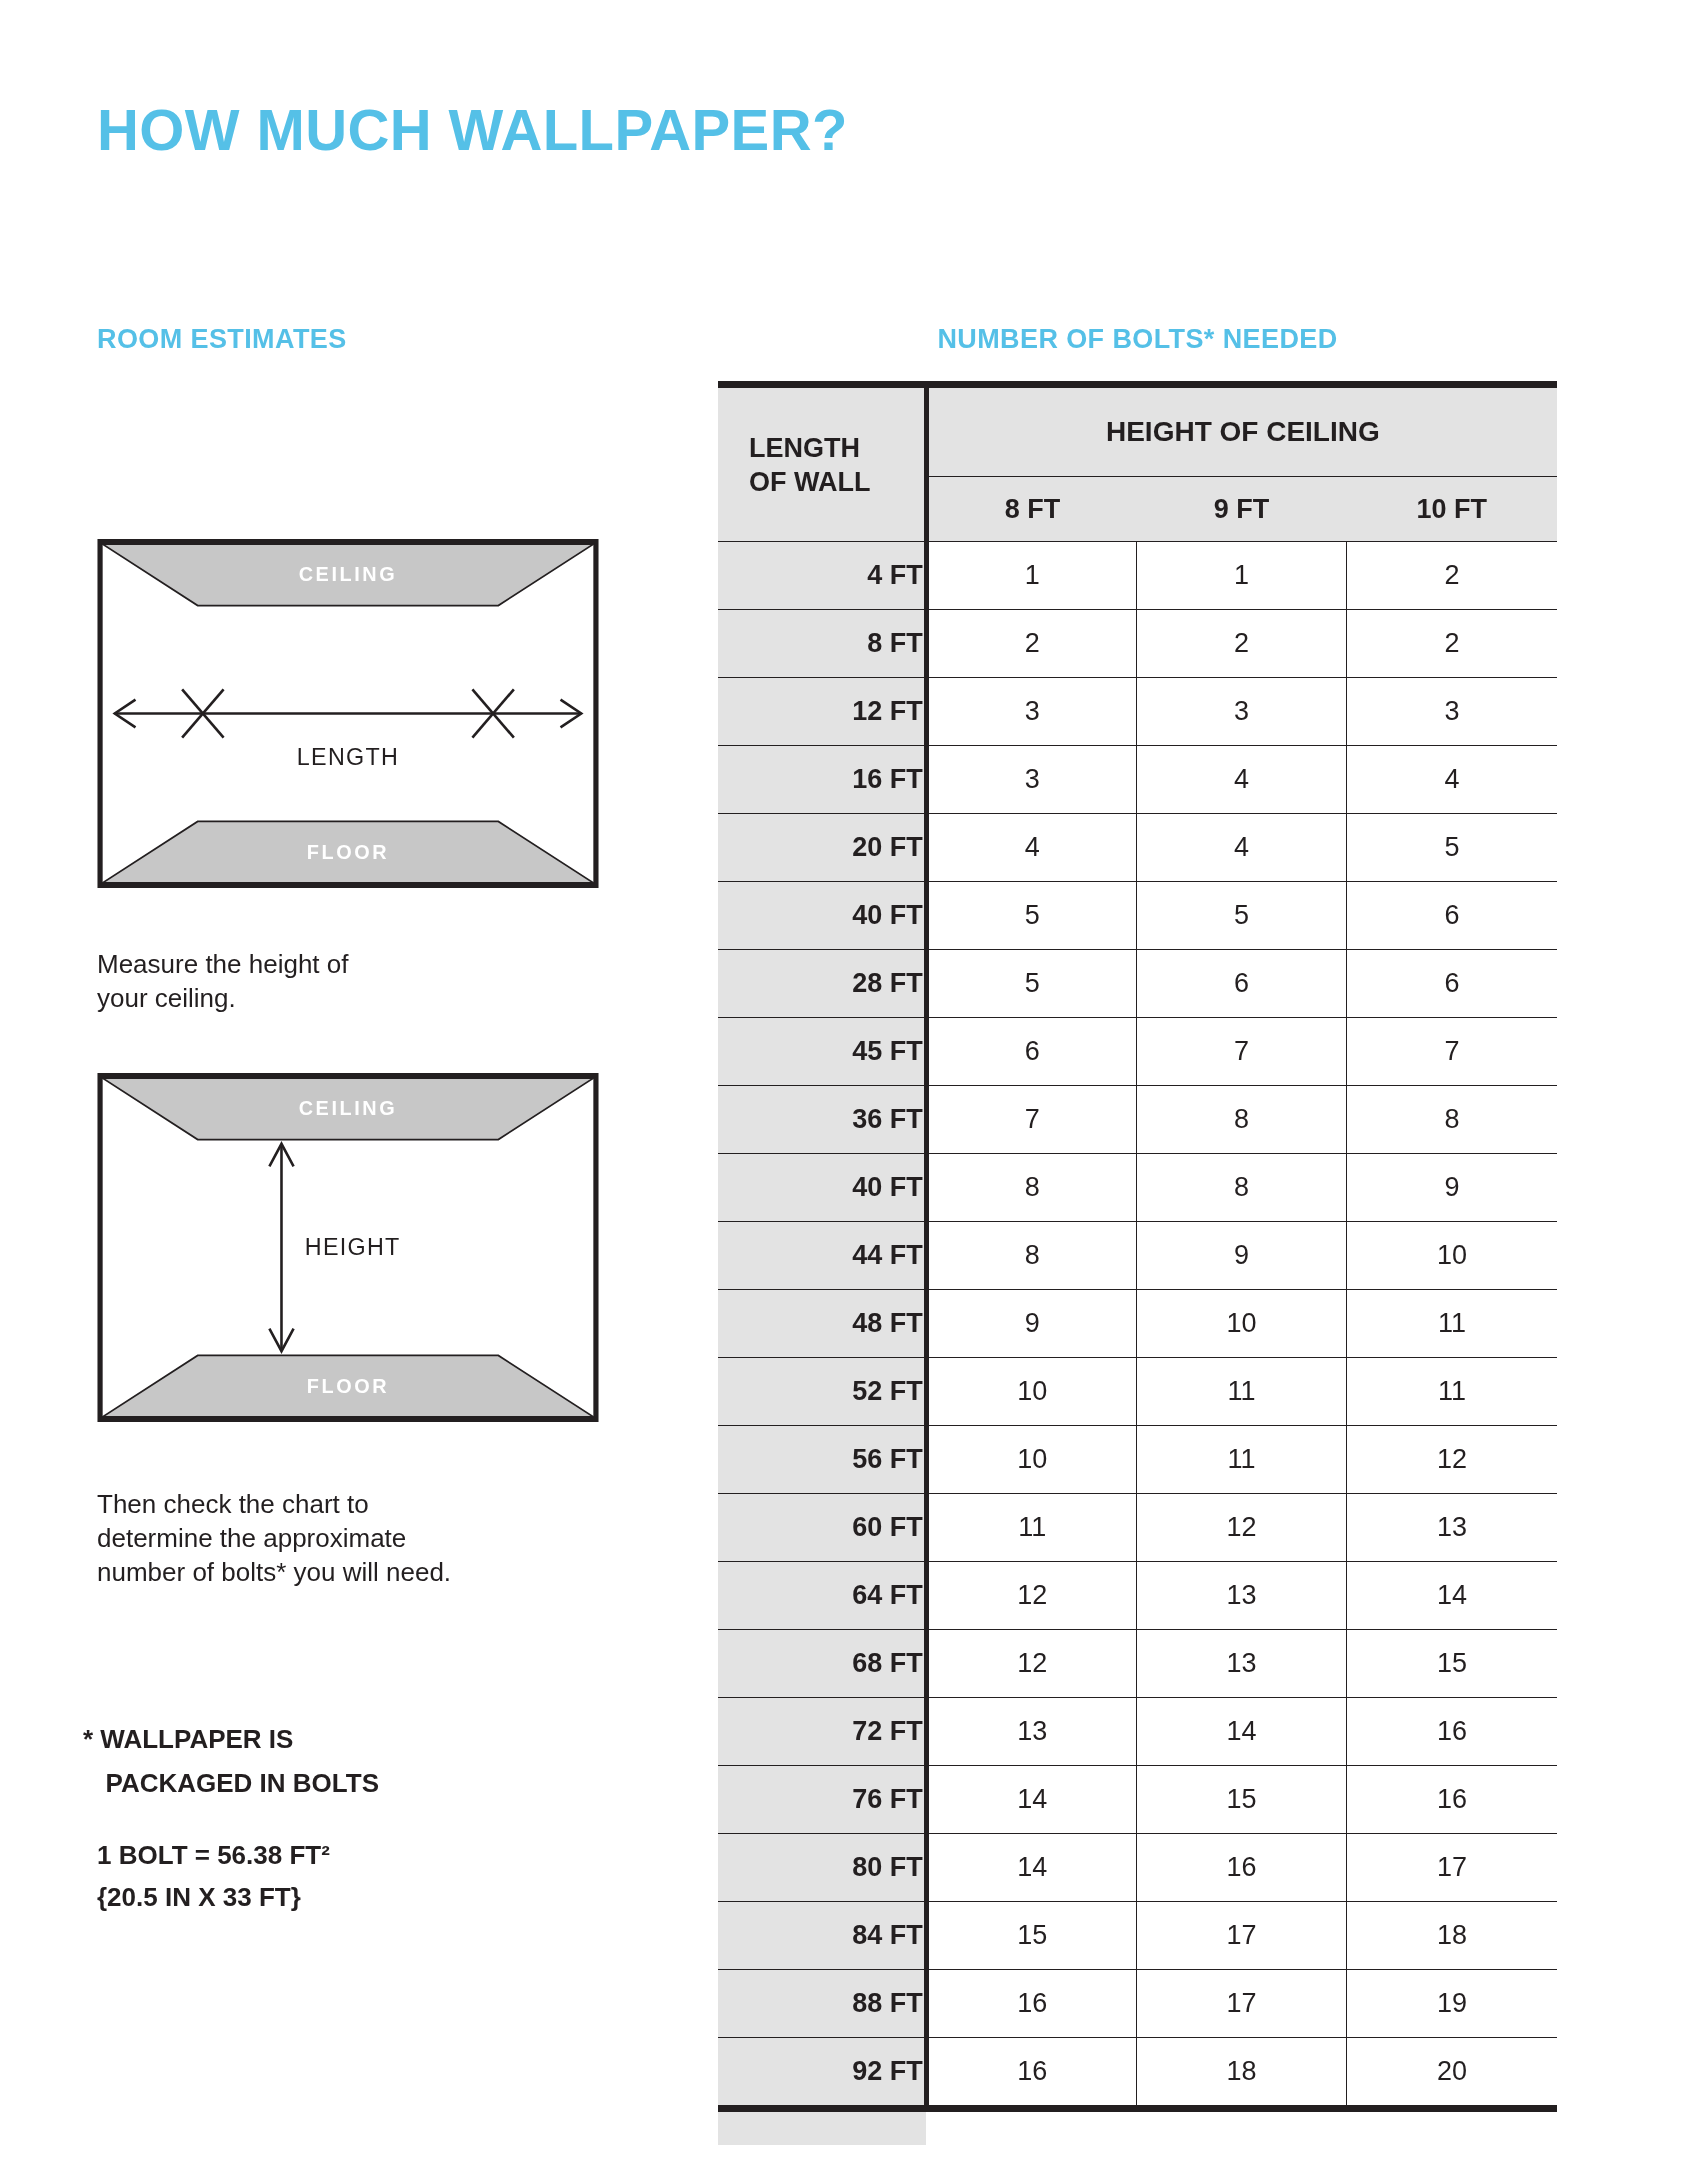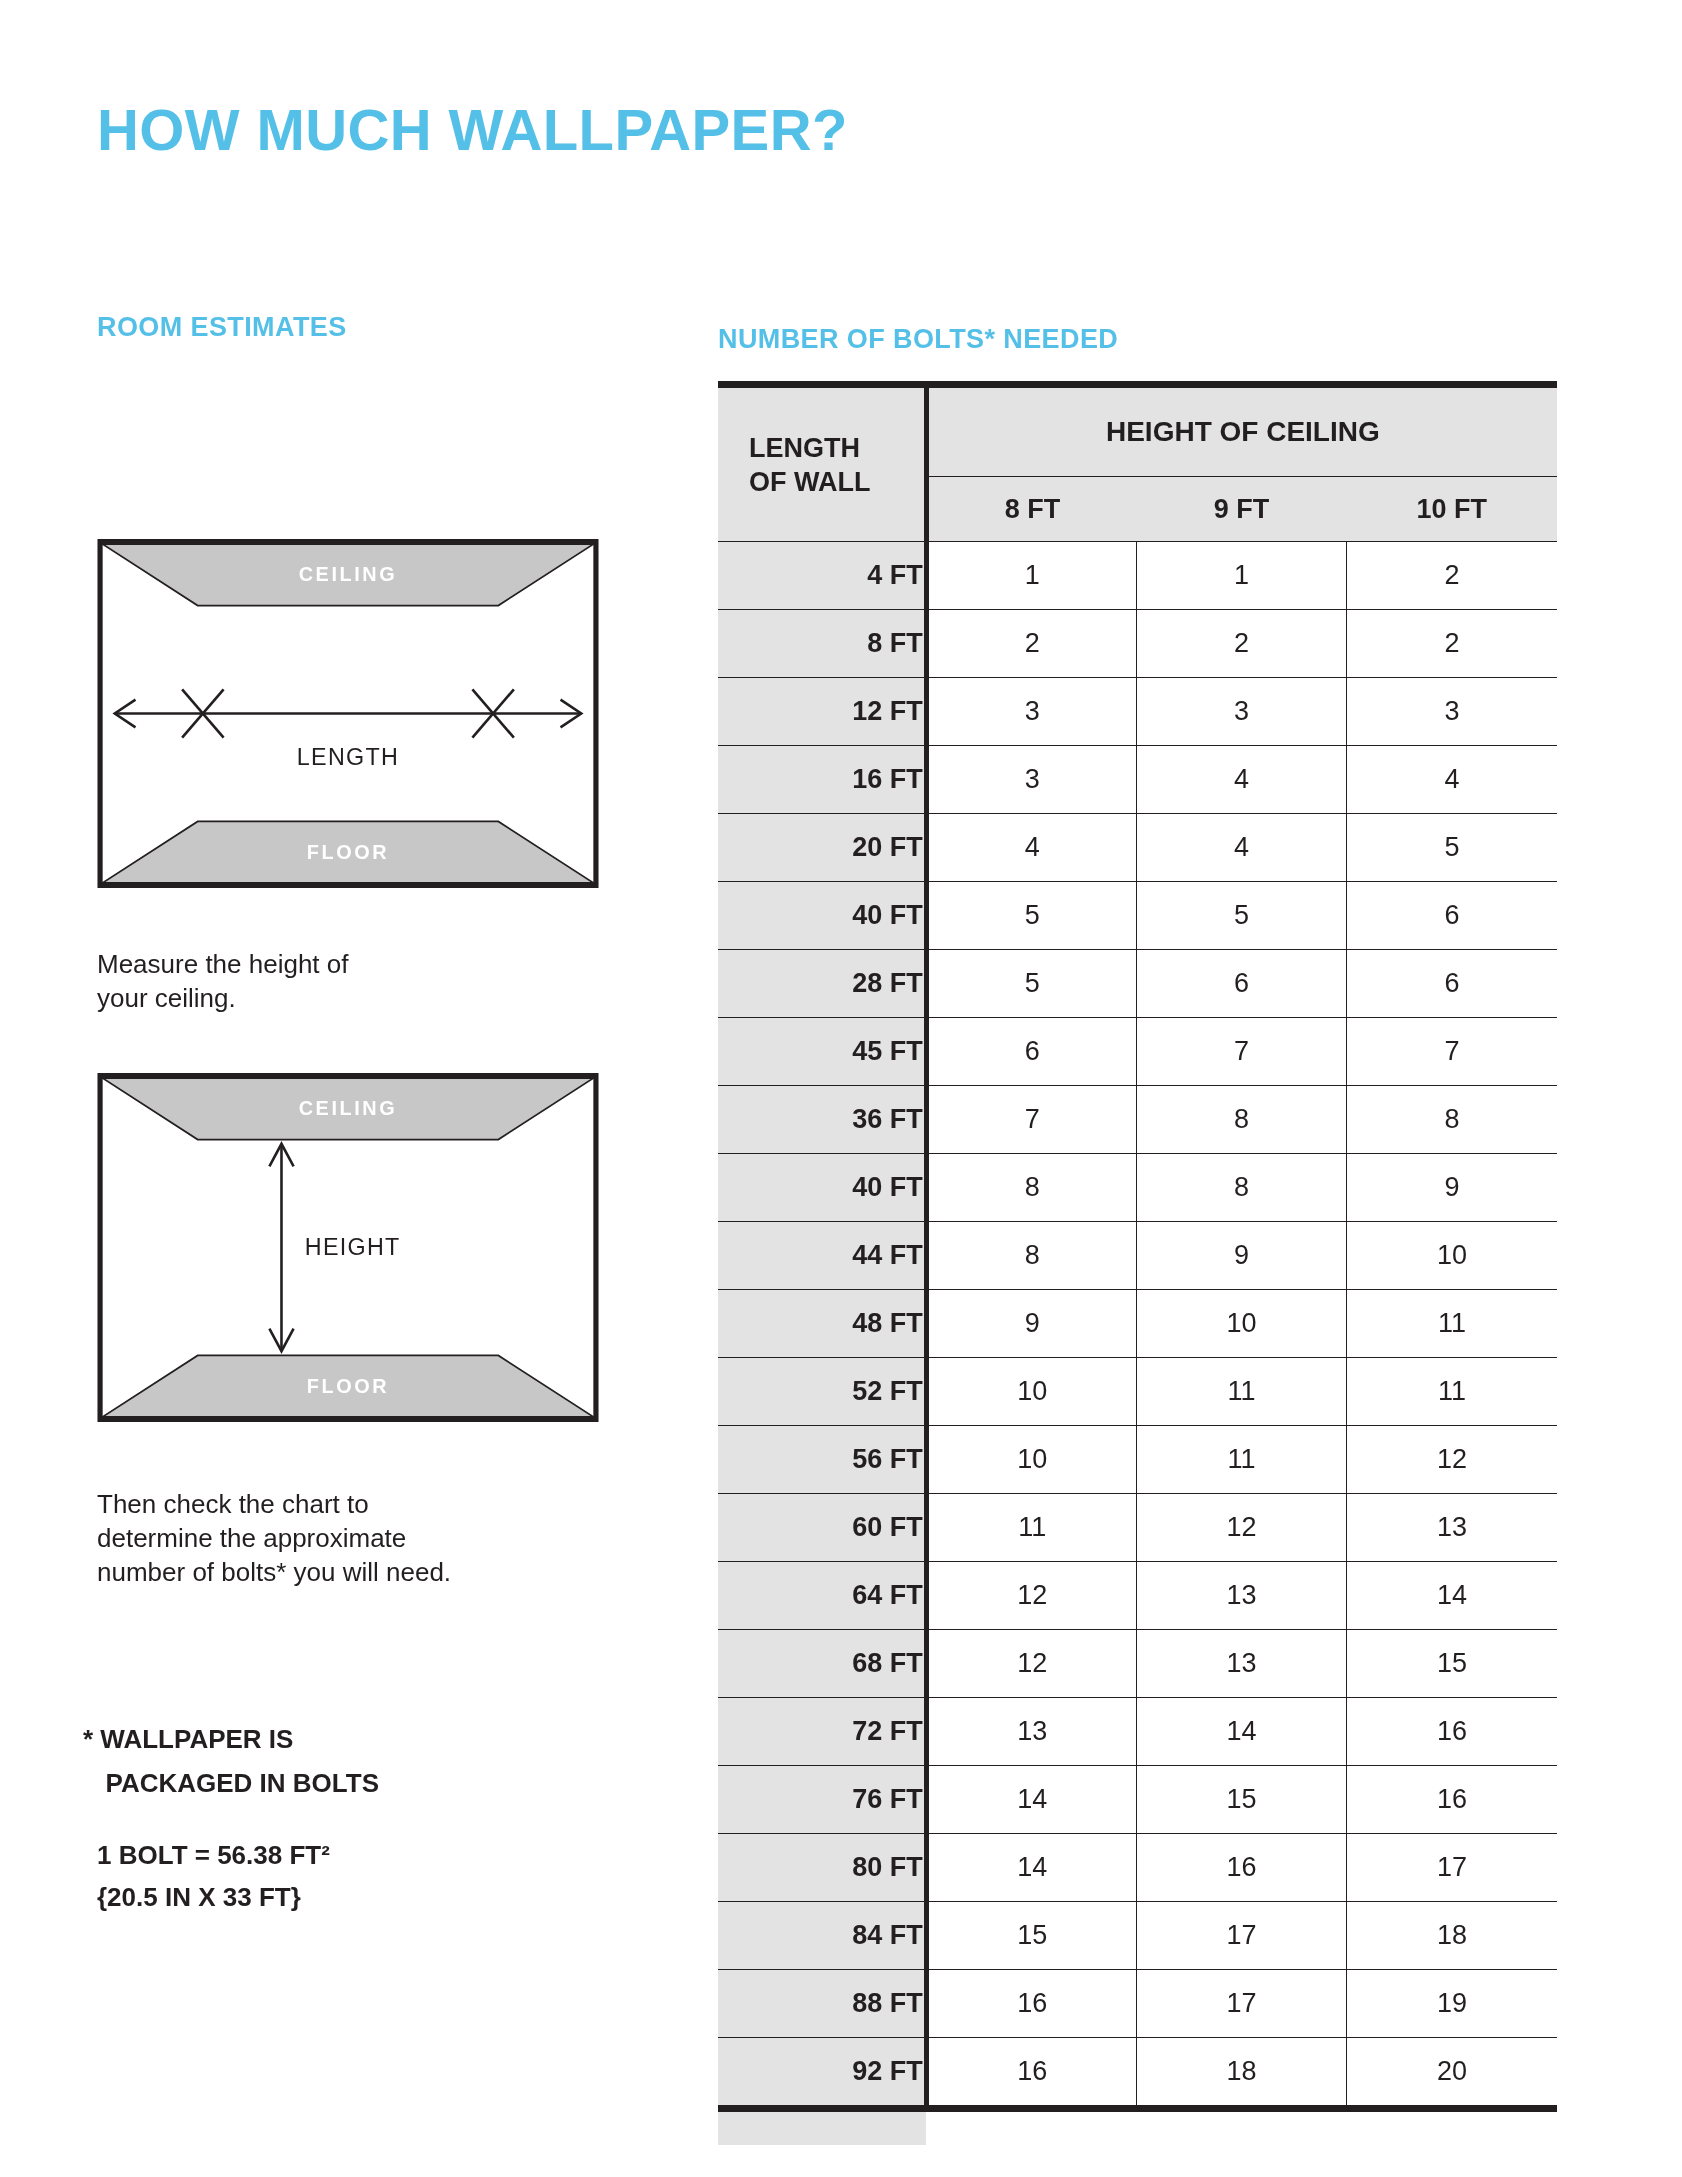--- a/index.html
+++ b/index.html
@@ -26,22 +26,22 @@
     white-space: nowrap;
   }
   .section-title {
     position: absolute;
     font-size: 27px;
     font-weight: bold;
     color: #55c0e7;
     letter-spacing: 0.4px;
     white-space: nowrap;
   }
-  #room-estimates-title { left: 97px; top: 292px; }
-  #table-title { left: 718px; top: 304px; width: 839px; text-align: left; }
+  #room-estimates-title { left: 97px; top: 304px; }
+  #table-title { left: 718px; top: 304px; width: 839px; text-align: center; }
 
   
   .body-text {
     position: absolute;
     left: 97px;
     font-size: 26px;
     line-height: 34px;
     color: #231f20;
   }
   #intro1 { top: 380px; }

